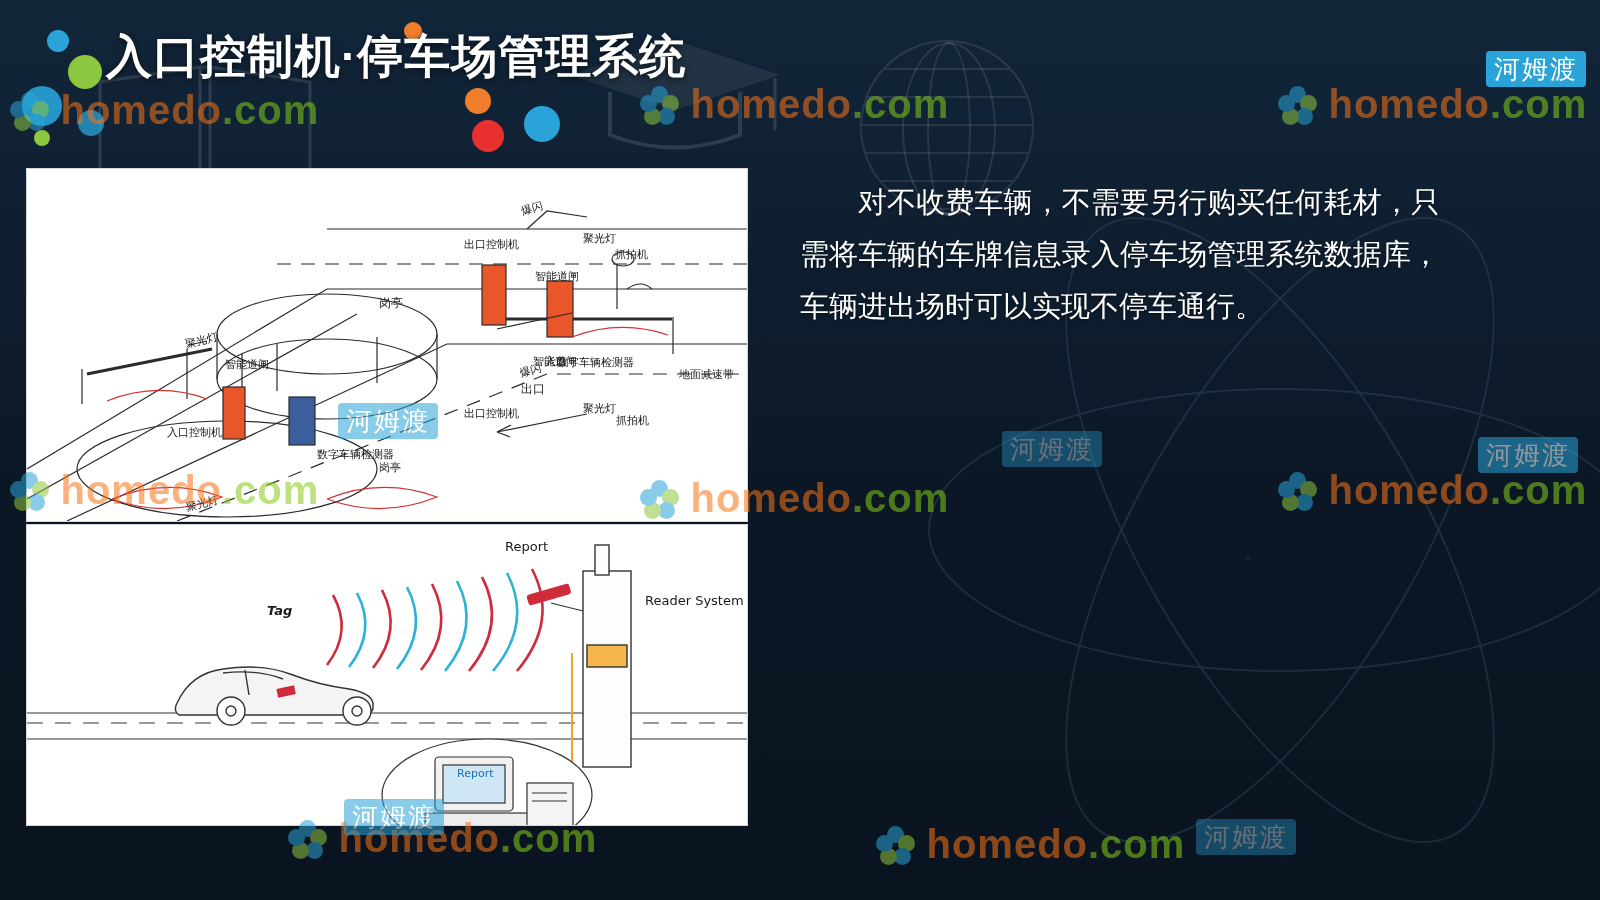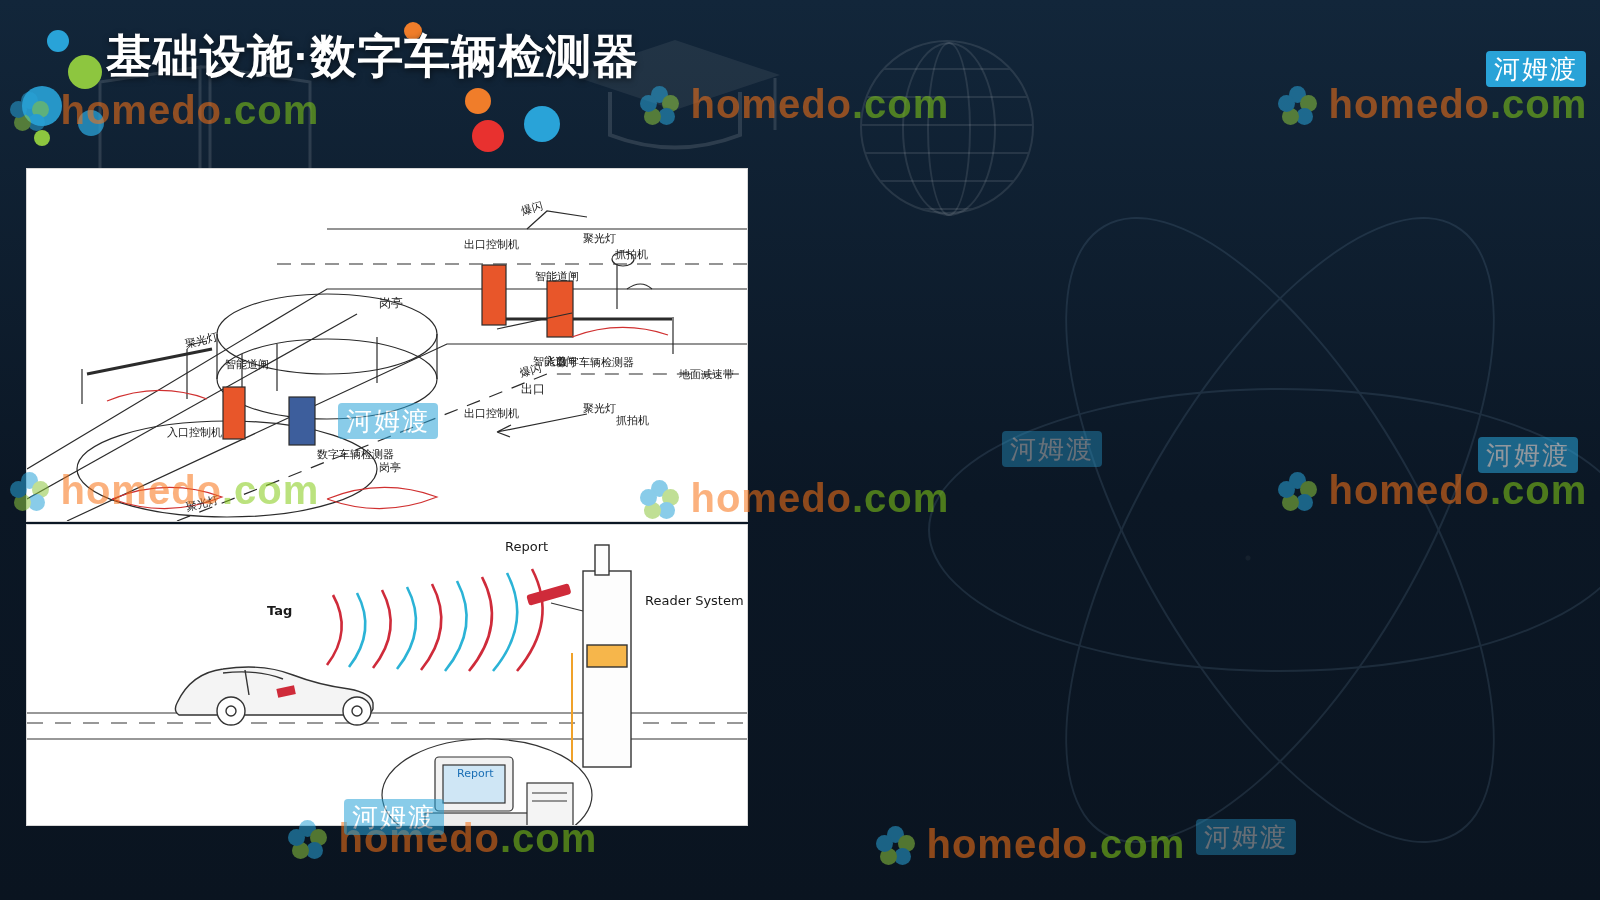--- a/index.html
+++ b/index.html
@@ -131,21 +131,21 @@
 <div class="dot" style="left:47px;top:30px;width:22px;height:22px;background:#29a3d8;"></div>
 <div class="dot" style="left:68px;top:55px;width:34px;height:34px;background:#8dc63f;"></div>
 <div class="dot" style="left:22px;top:86px;width:40px;height:40px;background:#29a3d8;opacity:.9;"></div>
 <div class="dot" style="left:78px;top:110px;width:26px;height:26px;background:#29a3d8;opacity:.75;"></div>
 <div class="dot" style="left:34px;top:130px;width:16px;height:16px;background:#8dc63f;"></div>
 <div class="dot" style="left:404px;top:22px;width:18px;height:18px;background:#f07d2a;"></div>
 <div class="dot" style="left:465px;top:88px;width:26px;height:26px;background:#f07d2a;"></div>
 <div class="dot" style="left:472px;top:120px;width:32px;height:32px;background:#e8312f;"></div>
 <div class="dot" style="left:524px;top:106px;width:36px;height:36px;background:#29a3d8;"></div>
 
-<div class="slide-title">基础设施·数字车辆检测器</div>
+<div class="slide-title">入口控制机·停车场管理系统</div>
 
 <div class="figure" id="figure-parking">
   <svg class="fig-svg" viewBox="0 0 720 352">
     <rect x="0" y="0" width="720" height="352" fill="#ffffff"></rect>
     <g stroke="#2b2b2b" stroke-width="1.2" fill="none">
 
       <path d="M0,300 L300,120 L720,120"></path>
       <path d="M0,330 L330,145"></path>
       <path d="M40,352 L420,175 L720,175"></path>
       <path d="M300,60 L720,60"></path>
@@ -268,25 +268,26 @@
       <rect x="408" y="232" width="78" height="54" rx="4" fill="#f2f2f2"></rect>
       <rect x="416" y="240" width="62" height="38" fill="#cfe6f5"></rect>
       <rect x="398" y="288" width="104" height="14" fill="#ededed"></rect>
       <rect x="500" y="258" width="46" height="44" fill="#f4f4f4"></rect>
       <path d="M505,268 L540,268 M505,276 L540,276"></path>
     </g>
     <text x="430" y="252" font-family="DejaVu Sans" font-size="11" fill="#1b6fb5">Report</text>
   </svg>
 
   <div style="position:absolute;left:478px;top:14px;font-size:13px;color:#1a1a1a;font-family:'DejaVu Sans',sans-serif;">Report</div>
-  <div style="position:absolute;left:240px;top:78px;font-size:13px;font-weight:bold;color:#1a1a1a;font-family:'DejaVu Sans',sans-serif;">Tag</div>
+  <div style="position:absolute;left:240px;top:78px;font-size:13px;font-weight:bold;color:#1a1a1a;font-family:'DejaVu Sans',sans-serif;font-style:italic;">Tag</div>
   <div style="position:absolute;left:618px;top:68px;font-size:13px;color:#1a1a1a;font-family:'DejaVu Sans',sans-serif;">Reader System</div>
 </div>
 
 <div class="body-col">
+  <p class="para">对不收费车辆，不需要另行购买任何耗材，只需将车辆的车牌信息录入停车场管理系统数据库，车辆进出场时可以实现不停车通行。</p>
 </div>
 
 <div class="wm wm-soft2" style="left:10px;top:88px;">
   <span class="wm-flower">
     <span class="petal" style="left:11px;top:0;background:#29a3d8;"></span>
     <span class="petal" style="left:22px;top:9px;background:#8dc63f;"></span>
     <span class="petal" style="left:18px;top:22px;background:#29a3d8;"></span>
     <span class="petal" style="left:4px;top:22px;background:#8dc63f;"></span>
     <span class="petal" style="left:0;top:9px;background:#29a3d8;"></span>
   </span>

